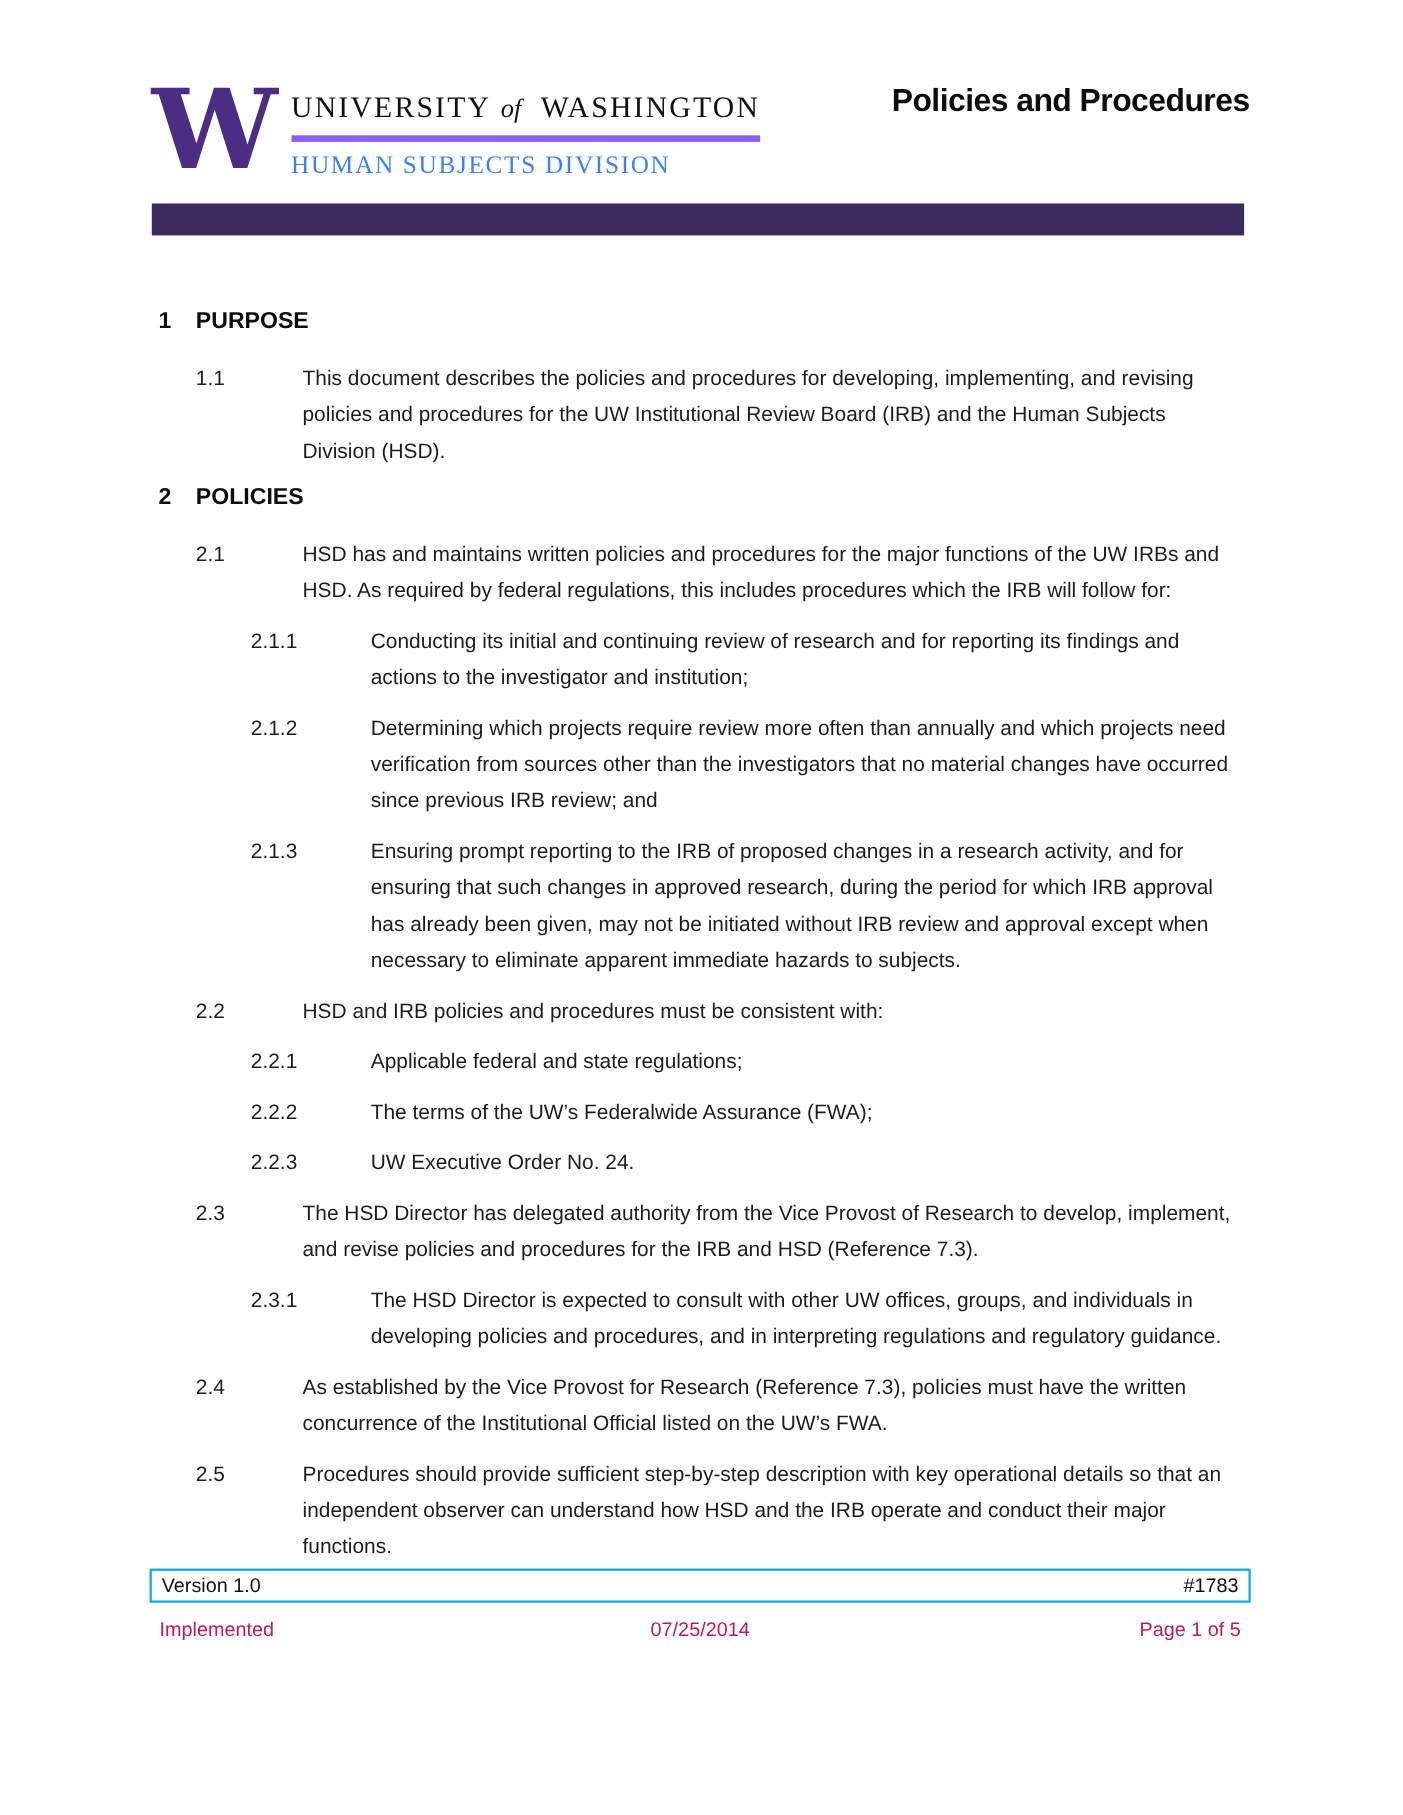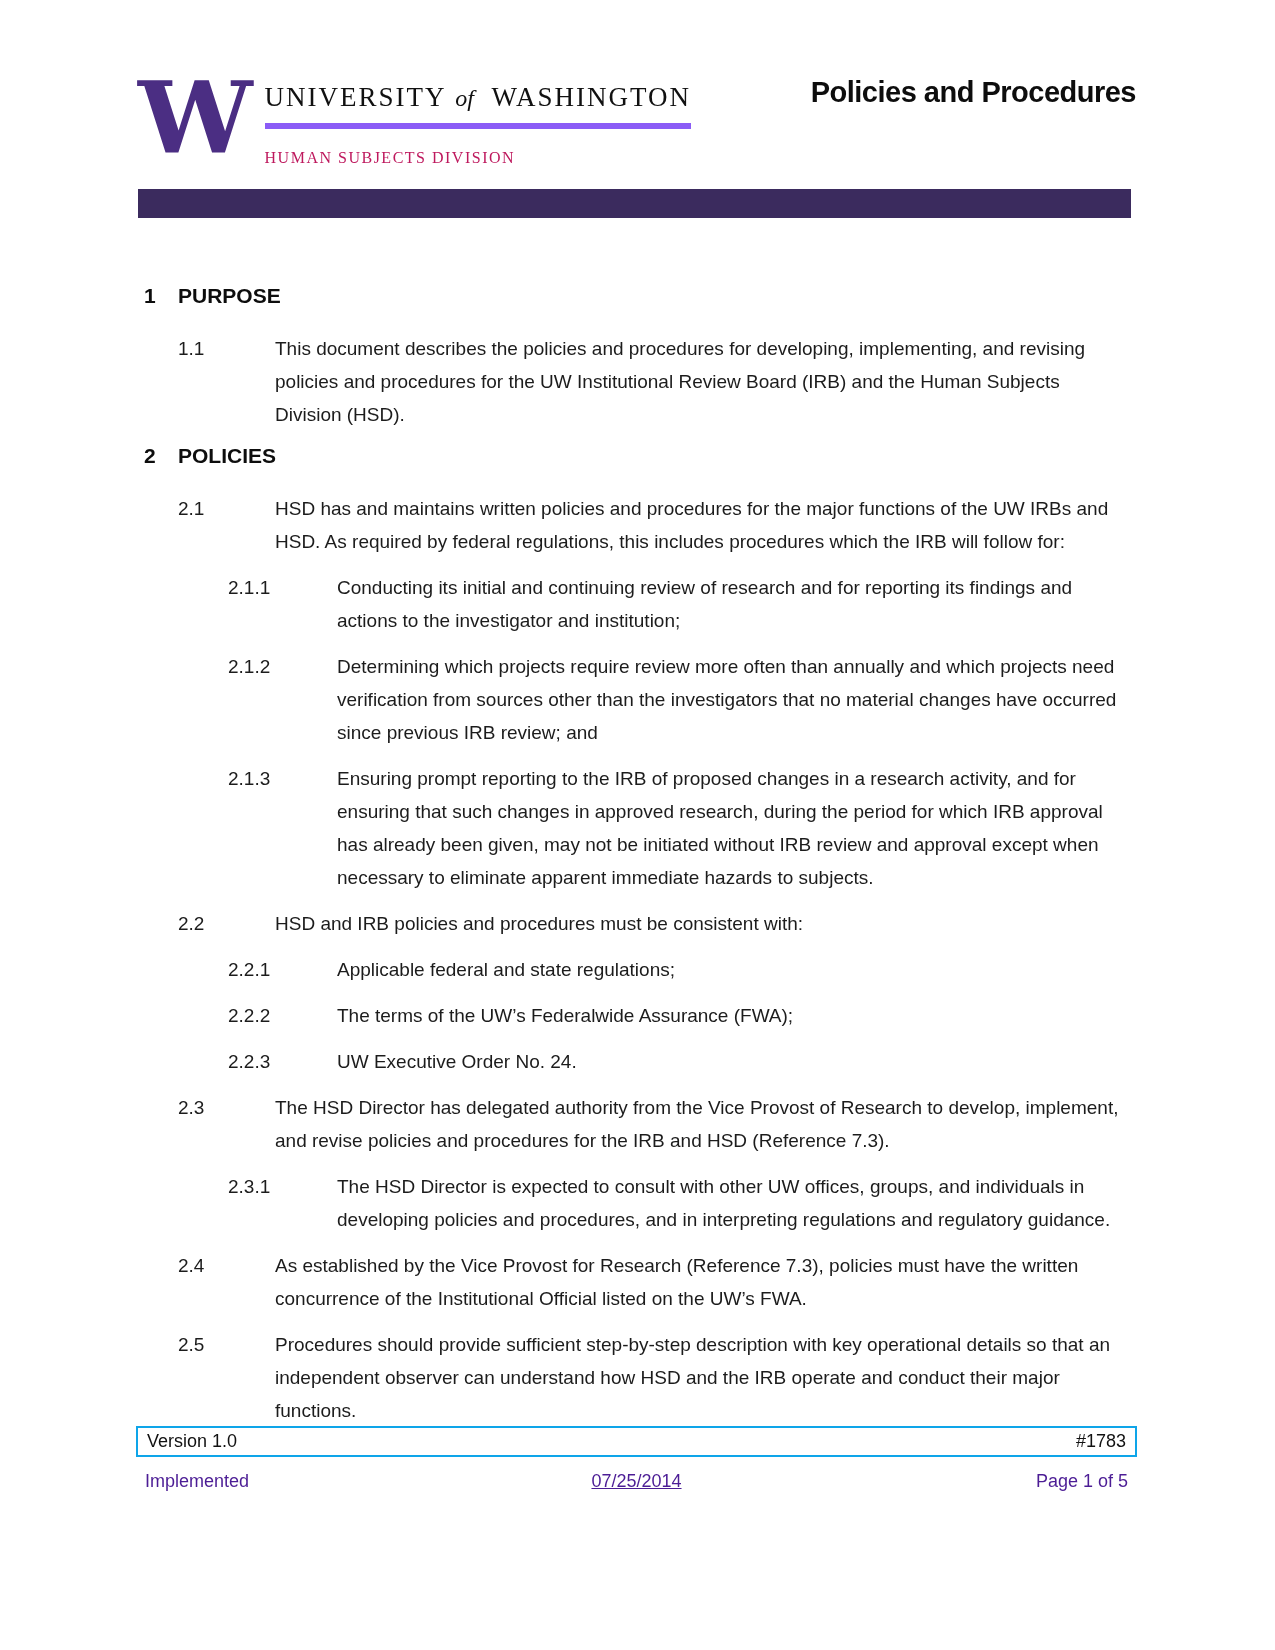--- a/index.html
+++ b/index.html
@@ -49,25 +49,25 @@
     border-bottom: 6px solid #8b5cf6;
     padding-bottom: 10px;
   }
   .wordmark .of {
     font-style: italic;
     font-size: 24px;
     letter-spacing: 0px;
   }
   .division {
     font-family: "Liberation Serif", serif;
-    font-size: 16px;
+    font-size: 23px;
     letter-spacing: 1.5px;
-    color: #be185d;
+    color: #3b82f6;
     white-space: nowrap;
-    margin-top: 20px;
+    margin-top: 8px;
   }
   .doc-title {
     font-size: 29px;
     font-weight: bold;
     color: #0d0d0d;
     letter-spacing: -0.5px;
     white-space: nowrap;
   }
 
   
@@ -124,24 +124,24 @@
     font-size: 18px;
     color: #111111;
   }
   .footer-row {
     display: flex;
     align-items: center;
     justify-content: space-between;
     padding: 0 9px;
     margin-top: 14px;
     font-size: 18px;
-    color: #4c1d95;
+    color: #be185d;
   }
   .footer-row .cell { width: 33%; }
-  .footer-row .cell.center { text-align: center; text-decoration: underline; }
+  .footer-row .cell.center { text-align: center; }
   .footer-row .cell.right { text-align: right; }
 </style>
 </head>
 <body>
 
 <div class="page">
   <div class="content">
 
     <div class="header">
       <div class="brand">

